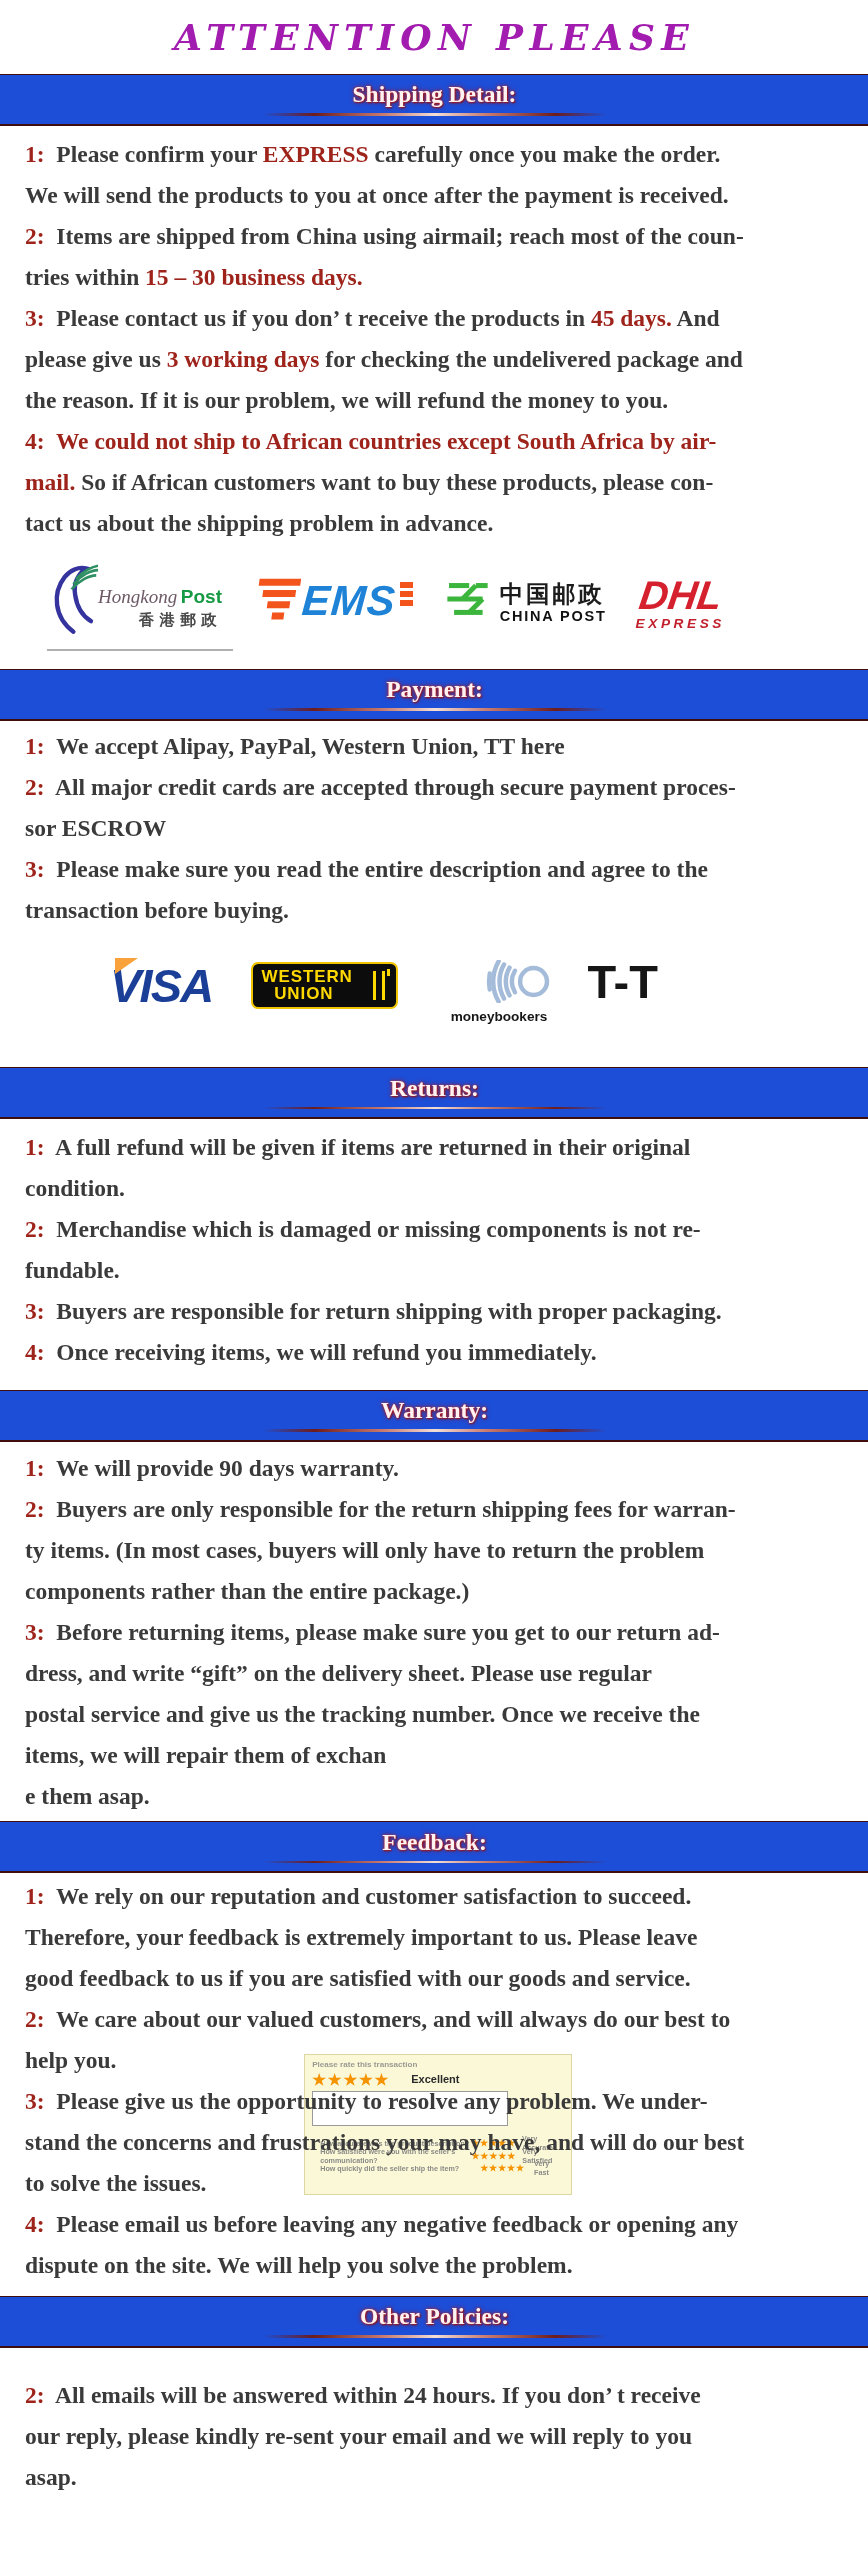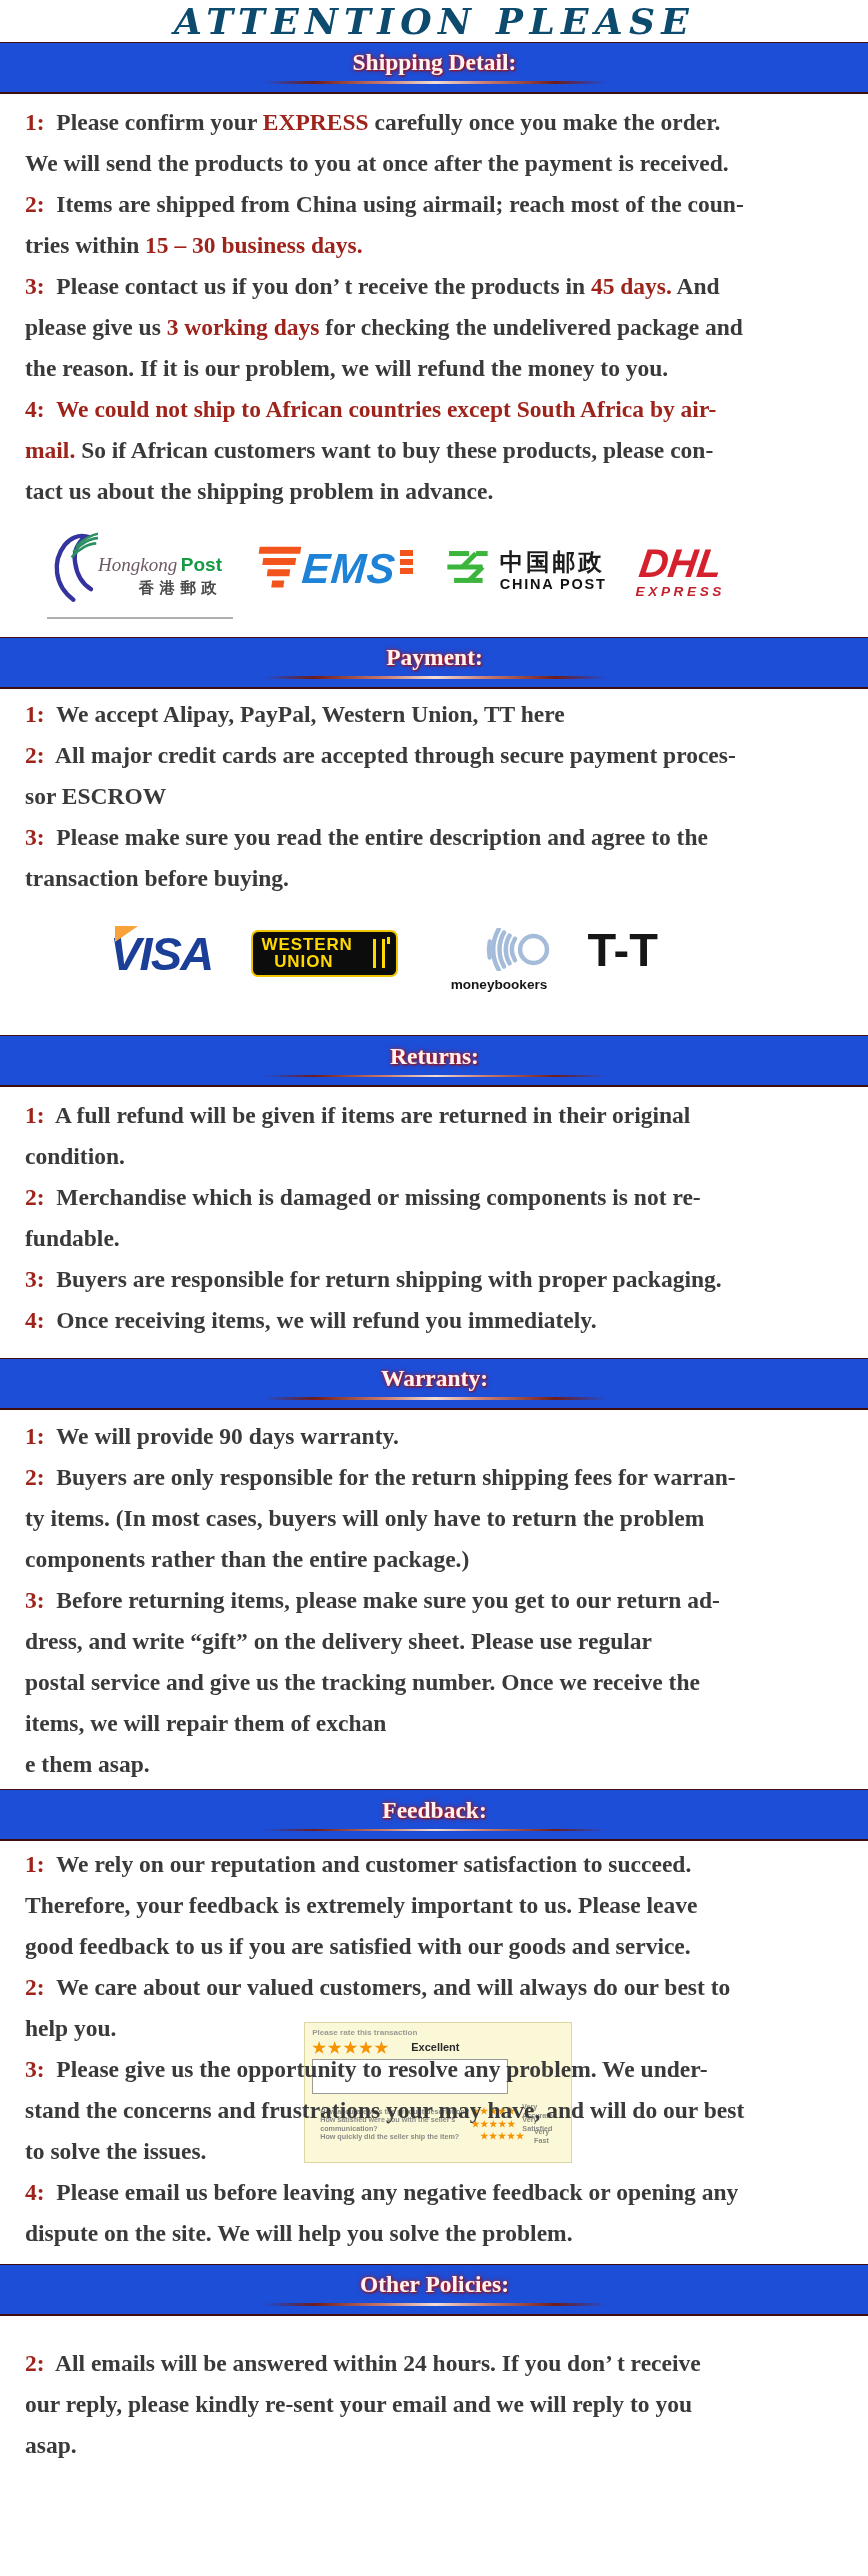--- a/index.html
+++ b/index.html
@@ -1,22 +1,22 @@
 <!DOCTYPE html>
 <html style="font-size:14.5px"><head>
 <meta charset="utf-8">
 <style>
   html,body{margin:0;padding:0;background:#ffffff;}
   body{width:869px;height:2576px;position:relative;overflow:hidden;
        font-family:"Liberation Serif",serif;}
 
   
-  #main-title{height:42px;display:flex;align-items:center;justify-content:center;
+  #main-title{height:74px;display:flex;align-items:center;justify-content:center;
     font-family:"DejaVu Serif",serif;font-style:italic;font-weight:bold;
-    font-size:36px;color:#0c4a6e;letter-spacing:6.3px;}
+    font-size:36px;color:#a21caf;letter-spacing:6.3px;}
 
   
   .bar{height:52px;box-sizing:border-box;background:#1d4ed8;
     border-top:1.8px solid #400d0d;border-bottom:2.7px solid #400d0d;
     position:relative;text-align:center;padding-top:8.1px;}
   .bar-title{display:inline-block;font-family:"Liberation Serif",serif;
     font-weight:bold;font-size:23.5px;line-height:23.5px;color:#fdf3f3;
     text-shadow:0 0 1.8px #e04040,0 0 5.4px #a01010,0.9px 0.9px 1.8px #700;}
   .bar-line{position:absolute;bottom:8.1px;left:50%;transform:translateX(-50%);
     width:344px;height:2.7px;

